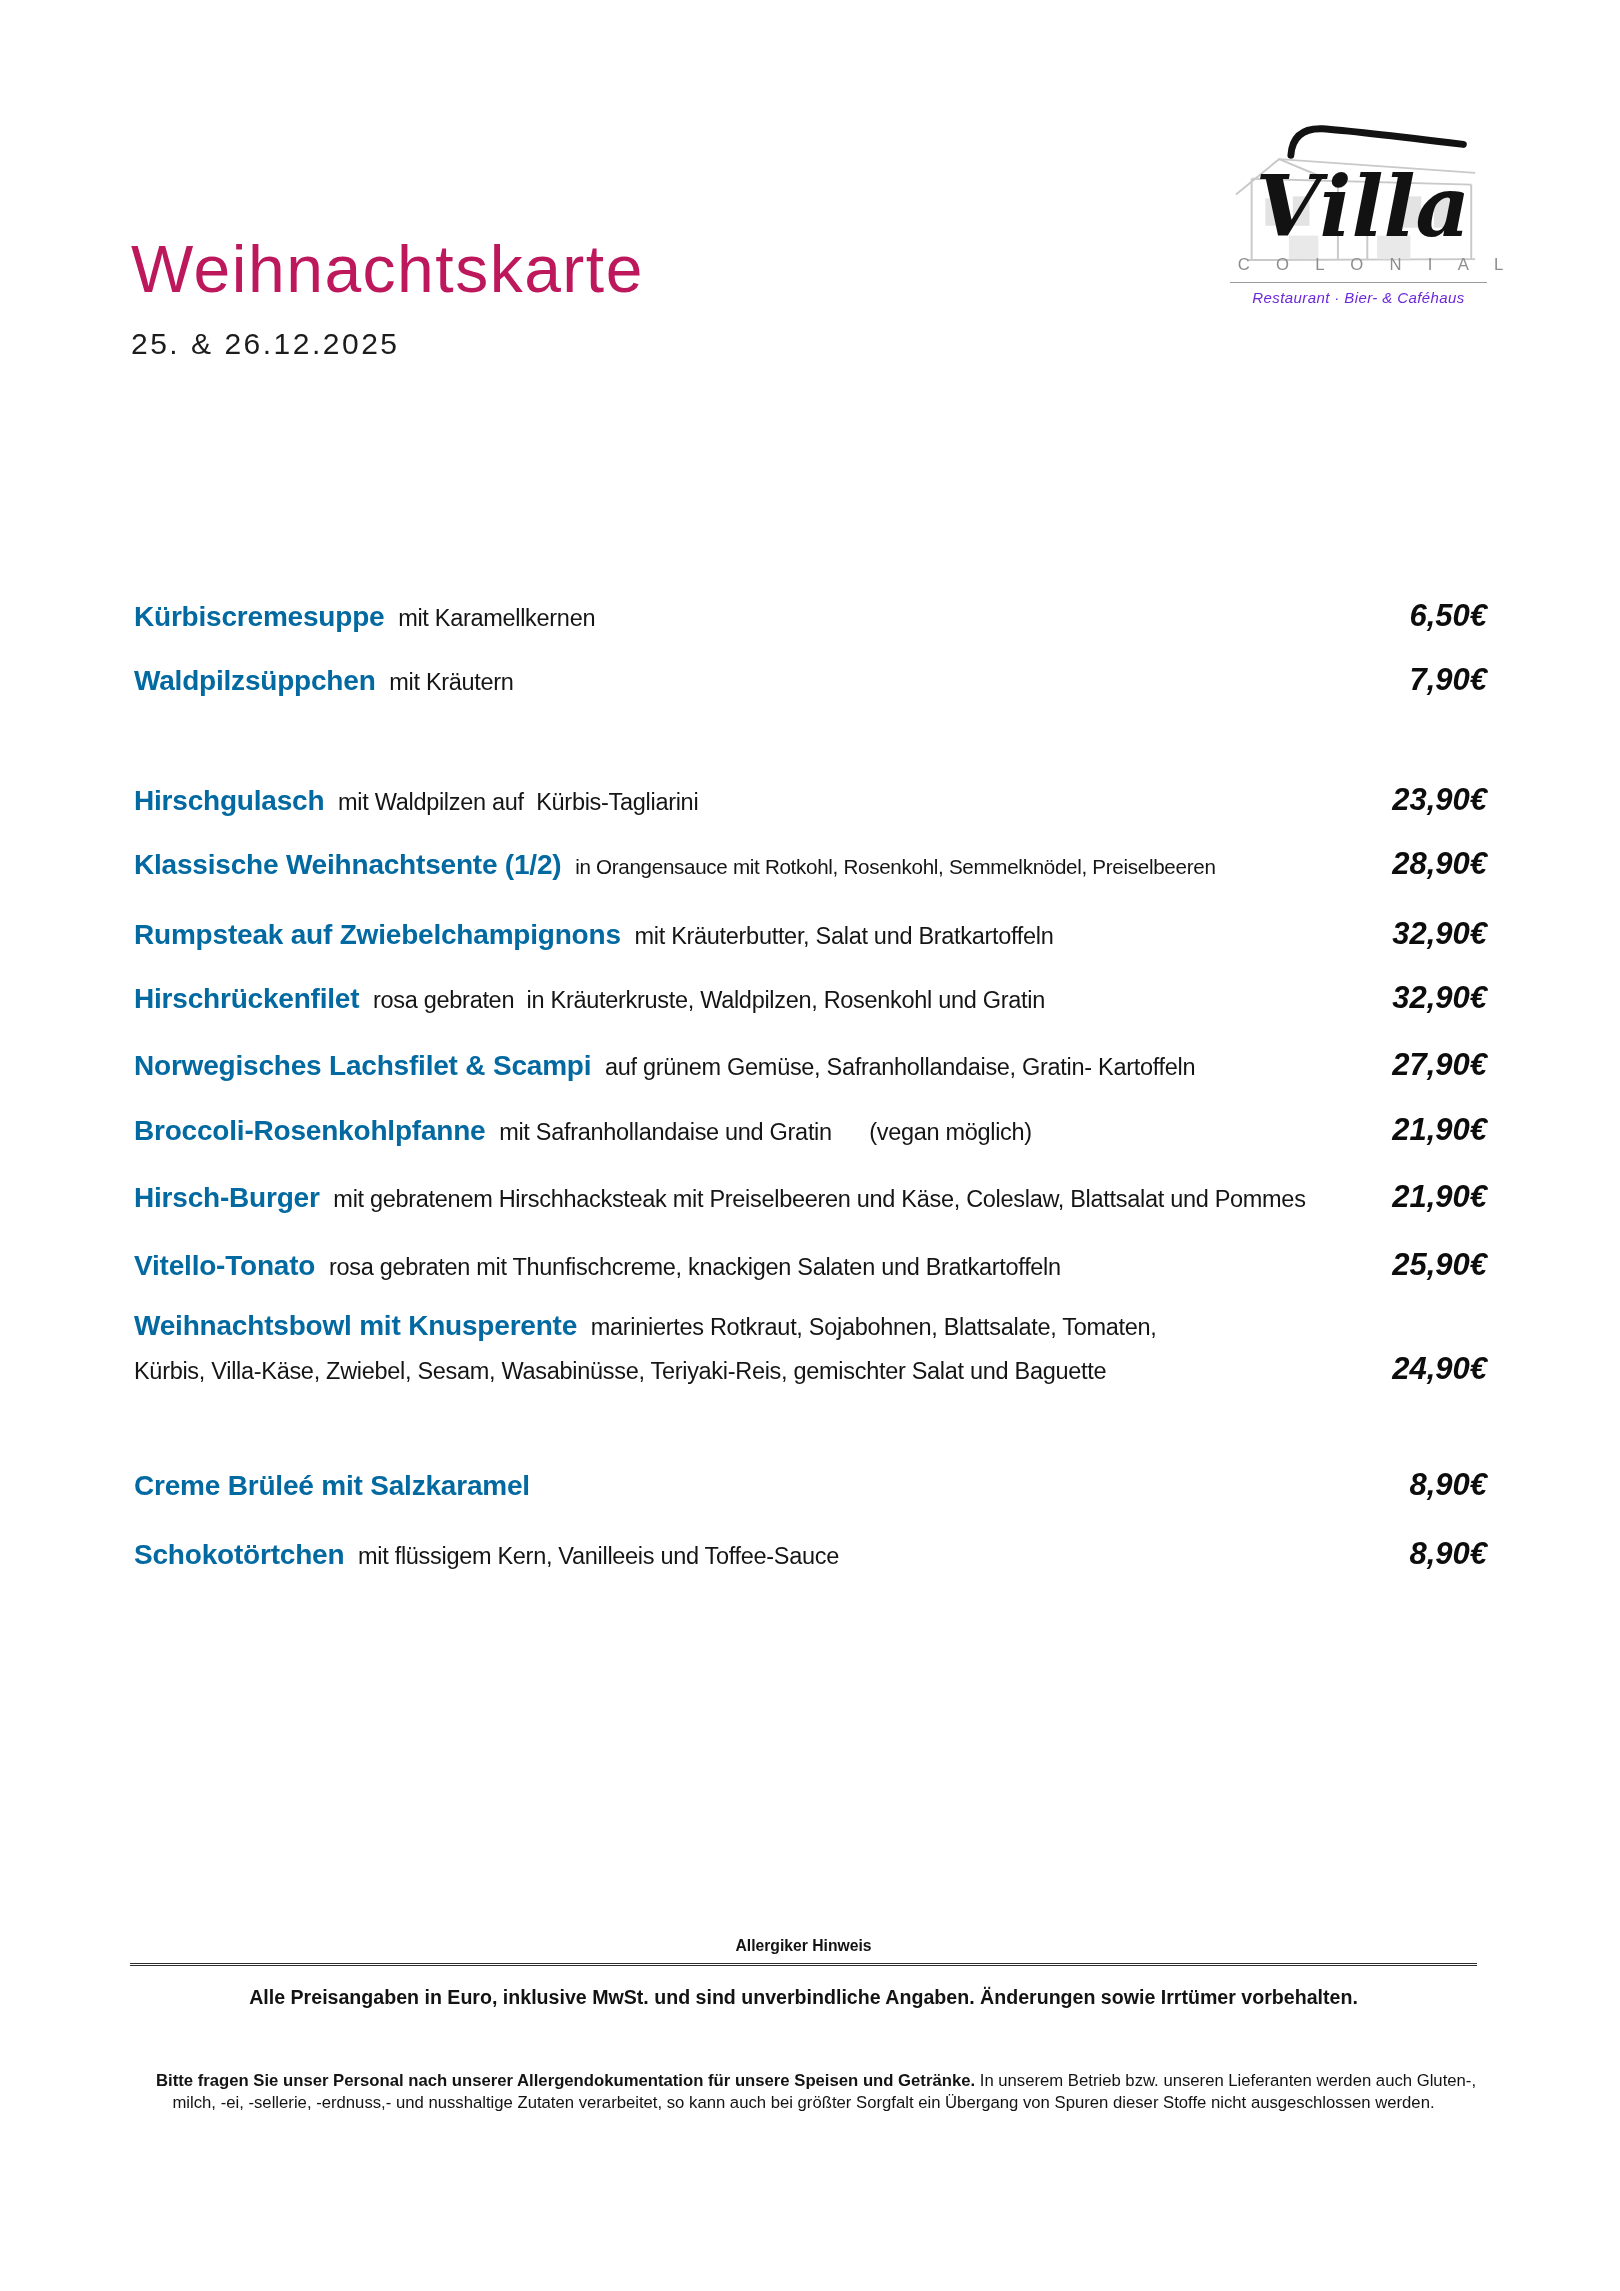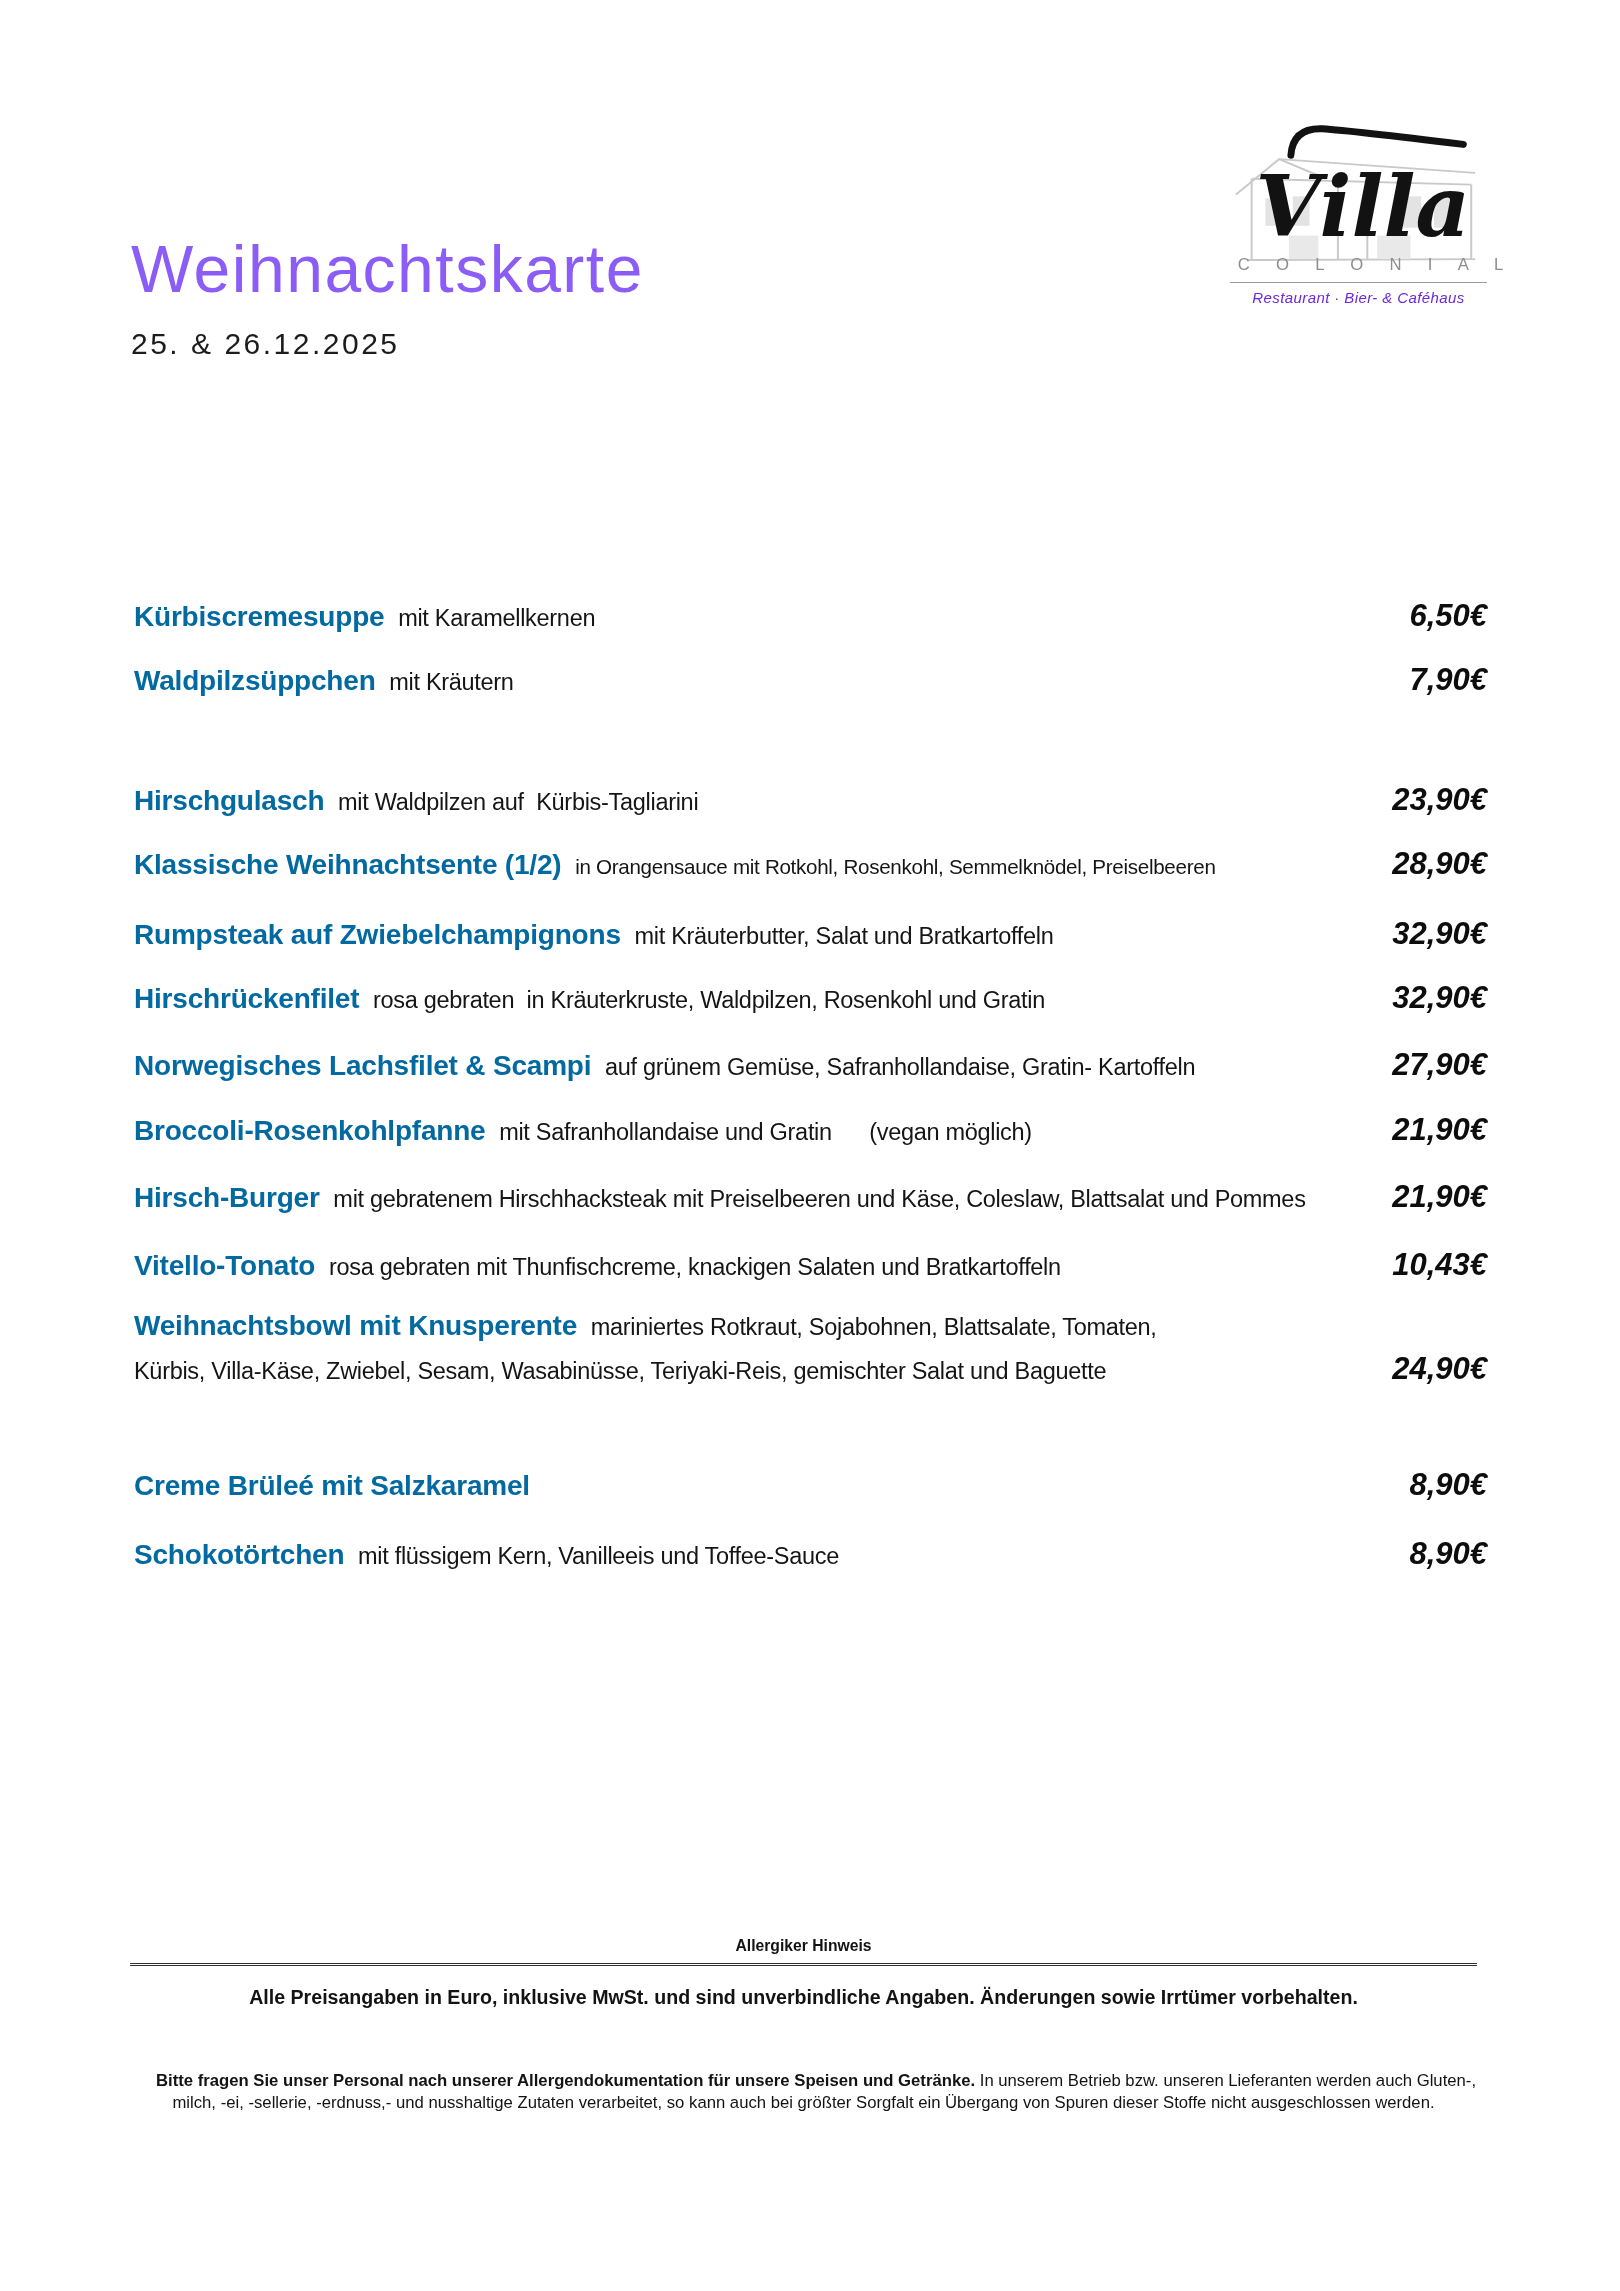--- a/index.html
+++ b/index.html
@@ -9,21 +9,21 @@
     background:#ffffff;
     font-family:"Liberation Sans", sans-serif;
     color:#1a1a1a;
     overflow:hidden;
   }
 
   
   .title-block{position:absolute;left:131px;top:235px;}
   .page-title{
     font-size:66px;font-weight:400;letter-spacing:1.5px;
-    color:#8b5cf6;line-height:1.05;white-space:nowrap;
+    color:#be185d;line-height:1.05;white-space:nowrap;
   }
   .page-date{
     font-size:30px;letter-spacing:2.5px;margin-top:23px;color:#1c1c1c;
     white-space:nowrap;
   }
 
   
   .logo{position:absolute;top:116px;right:133px;width:257px;text-align:center;}
   .logo svg{display:block;}
   .logo-colonial{
@@ -174,21 +174,21 @@
     <span class="item-name">Hirsch-Burger</span>
     <span class="item-desc">mit gebratenem Hirschhacksteak mit Preiselbeeren und Käse, Coleslaw, Blattsalat und Pommes</span>
     <span class="row-spacer"></span>
     <span class="item-price">21,90€</span>
   </div>
 
   <div class="menu-row" style="top:1247px">
     <span class="item-name">Vitello-Tonato</span>
     <span class="item-desc">rosa gebraten mit Thunfischcreme, knackigen Salaten und Bratkartoffeln</span>
     <span class="row-spacer"></span>
-    <span class="item-price">10,43€</span>
+    <span class="item-price">25,90€</span>
   </div>
 
   <div class="menu-row" style="top:1310px">
     <span class="item-name">Weihnachtsbowl mit Knusperente</span>
     <span class="item-desc">mariniertes Rotkraut, Sojabohnen, Blattsalate, Tomaten,</span>
   </div>
   <div class="menu-row" style="top:1351px">
     <span class="item-desc cont">Kürbis, Villa-Käse, Zwiebel, Sesam, Wasabinüsse, Teriyaki-Reis, gemischter Salat und Baguette</span>
     <span class="row-spacer"></span>
     <span class="item-price">24,90€</span>

